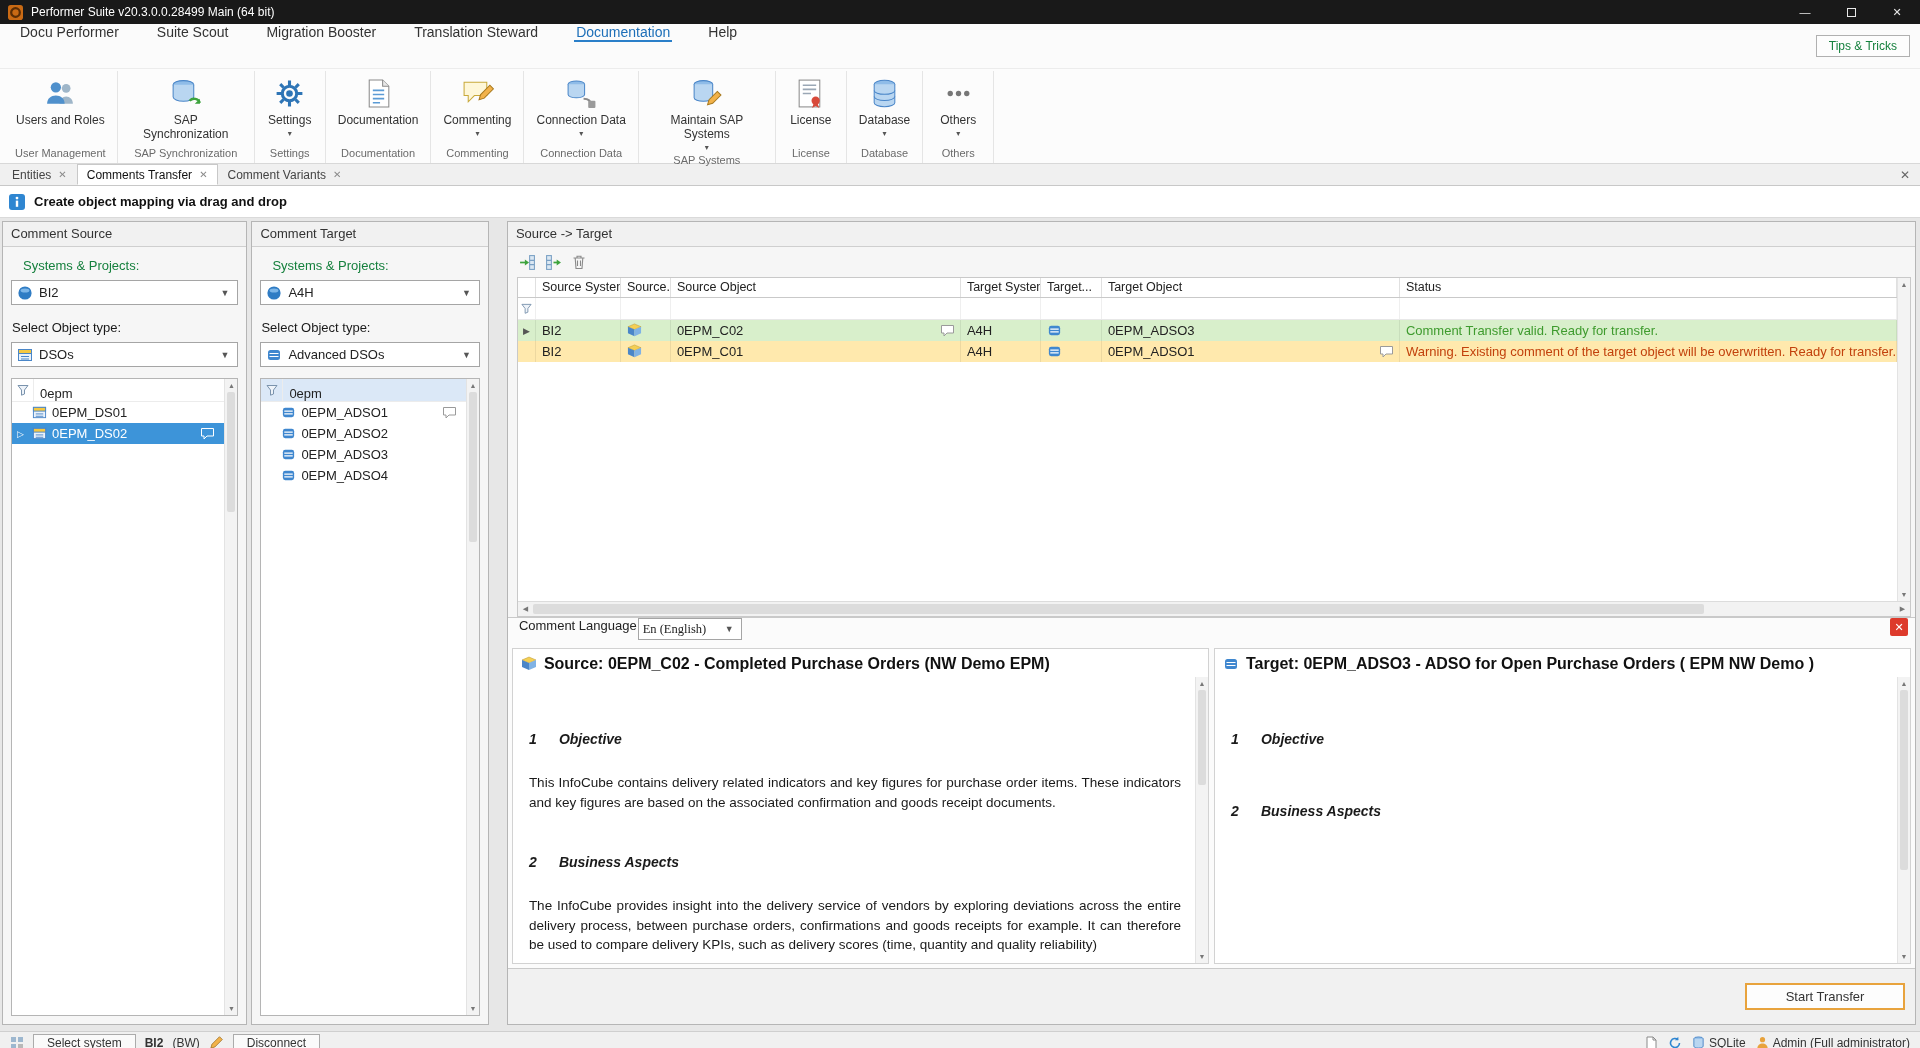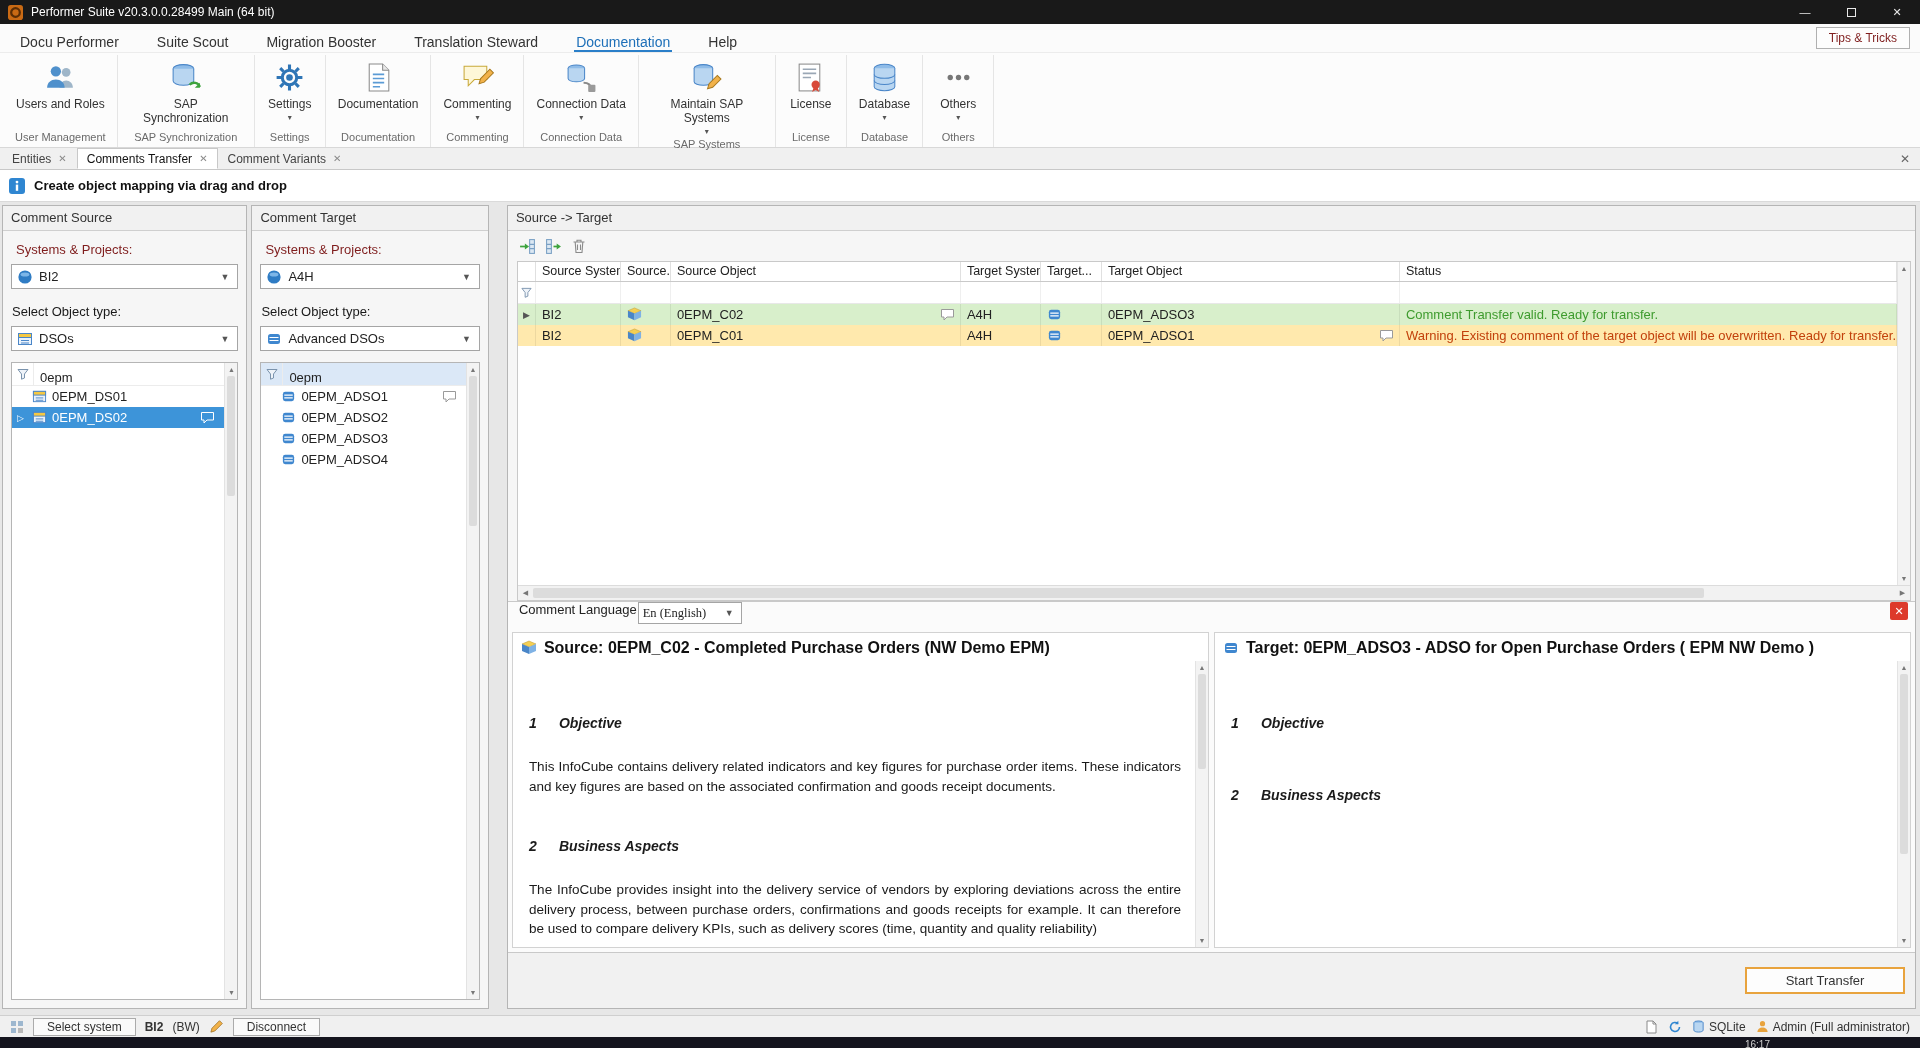--- a/index.html
+++ b/index.html
@@ -7,24 +7,24 @@
   body { font-family:"Liberation Sans","DejaVu Sans",sans-serif; font-size:13px; color:#222; background:#e7e7e7; cursor:default; }
   svg { display:block; }
 
   
   .titlebar { height:24px; background:#191919; color:#fff; display:flex; align-items:center; gap:8px; padding-left:8px; font-size:12px; }
   .win-controls { margin-left:auto; display:flex; height:100%; }
   .win-btn { width:46px; display:flex; align-items:center; justify-content:center; color:#e8e8e8; font-size:11px; }
   .maxbox { width:9px; height:9px; border:1px solid #e8e8e8; }
 
   
-  .menubar { height:29px; background:#fbfbfb; border-bottom:1px solid #ececec; display:flex; align-items:flex-end; padding:0 10px 0 18px; font-size:14px; color:#333; }
+  .menubar { height:45px; background:#fbfbfb; border-bottom:1px solid #ececec; display:flex; align-items:flex-start; padding:0 10px 0 18px; font-size:14px; color:#333; }
   .menu-tab { display:flex; align-items:center; padding:0 2px; margin-right:34px; border-bottom:2px solid transparent; }
   .menu-tab.active { color:#1d6fb8; border-bottom-color:#2a7fc9; }
-  .tips-btn { margin-left:auto; align-self:center; border:1px solid #b0b0b0; background:#fdfdfd; font-size:12px; padding:3px 12px; color:#7f1d1d; }
+  .tips-btn { margin-left:auto; align-self:center; border:1px solid #b0b0b0; background:#fdfdfd; font-size:12px; padding:3px 12px; color:#15803d; }
 
   
   .ribbon { height:95px; background:#fcfcfc; border-bottom:1px solid #d8d8d8; display:flex; align-items:stretch; padding:2px 4px 0 4px; }
   .rgroup { display:flex; flex-direction:column; align-items:center; border-right:1px solid #e5e5e5; padding:2px 6px 0 6px; }
   .rbtn { flex:1; display:flex; flex-direction:column; align-items:center; justify-content:flex-start; gap:3px; padding:4px 6px 0 6px; min-width:58px; }
   .rbtn .ricon { width:33px; height:33px; }
   .rlabel { font-size:12px; color:#333; text-align:center; line-height:1.18; max-width:112px; }
   .dd-caret { font-size:8px; color:#555; line-height:1; }
   .rcaption { font-size:11px; color:#6a6a6a; padding:2px 2px 4px 2px; white-space:nowrap; }
 
@@ -40,21 +40,21 @@
   .infobar .txt { font-weight:bold; font-size:13px; color:#111; }
 
   
   .main { height:813px; display:flex; padding:3px 4px 6px 2px; background:#e7e7e7; }
   .panel { border:1px solid #b5b5b5; background:#f6f6f6; display:flex; flex-direction:column; min-height:0; }
   .p-src { width:249px; margin-right:4px; }
   .p-tgt { width:241px; margin-right:18px; }
   .p-map { flex:1; }
   .phead { height:25px; background:#f1f1f1; border-bottom:1px solid #cfcfcf; padding:4px 8px; font-size:13px; color:#333; flex:none; }
   .pbody { flex:1; padding:9px 8px 8px 8px; display:flex; flex-direction:column; min-height:0; }
-  .flabel { margin:2px 0 7px 5px; color:#7f1d1d; }
+  .flabel { margin:2px 0 7px 12px; color:#15803d; }
   .flabel2 { margin:15px 0 7px 1px; color:#1a1a1a; }
   .dropdown { height:25px; border:1px solid #a5a5a5; background:#fff; display:flex; align-items:center; gap:6px; padding:0 5px; }
   .dd-arrow { margin-left:auto; color:#555; font-size:9px; padding:0 3px; }
 
   
   .listbox { flex:1; margin-top:11px; border:1px solid #b5b5b5; background:#fff; display:flex; min-height:0; }
   .list-main { flex:1; display:flex; flex-direction:column; min-width:0; }
   .filter-row { height:23px; border-bottom:1px solid #ececec; display:flex; align-items:flex-end; flex:none; }
   .filter-row.blue { background:#dbe8f7; }
   .f-funnel { width:22px; height:100%; border-right:1px solid #ececec; display:flex; align-items:center; justify-content:center; }

